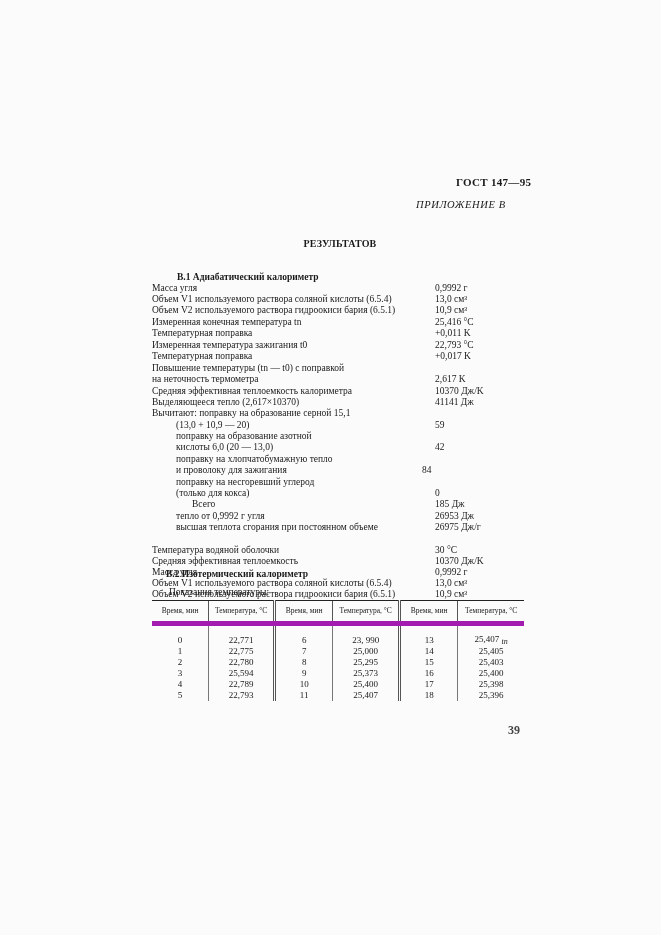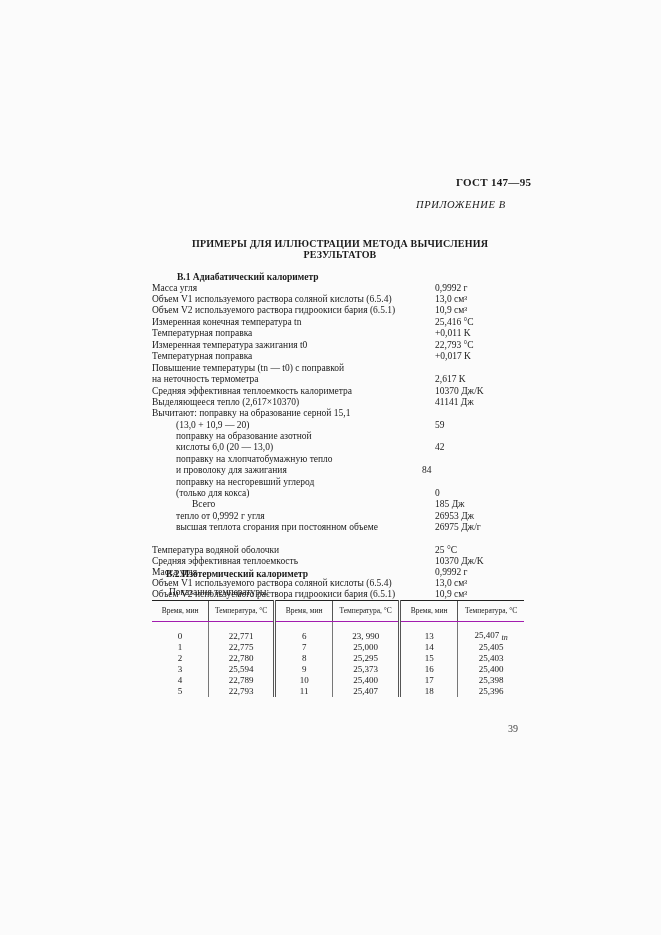--- a/index.html
+++ b/index.html
@@ -15,38 +15,37 @@
   .row { position:absolute; left:152px; width:370px; font-size:9.5px; line-height:10px; white-space:nowrap; }
   .row .lbl { position:absolute; left:0; }
   .row .val { position:absolute; left:283px; }
   .indent1 { left:176px; }
   table.readings {
     position:absolute; left:152px; top:600px; width:372px; border-collapse:collapse;
     font-size:9px; line-height:10.2px;
   }
   table.readings th {
     font-weight:normal; font-size:7.5px; height:20px; padding:0;
-    border-top:1.5px solid #222; border-bottom:1px solid #a21caf; border-left:1px solid #555;
+    border-top:1.5px solid #222; border-bottom:5px solid #a21caf; border-left:1px solid #555;
   }
   table.readings th:first-child { border-left:none; }
   table.readings td { text-align:center; padding:0; border-left:1px solid #777; height:11.2px; }
   table.readings td:first-child { border-left:none; }
   table.readings td.dbl, table.readings th.dbl { border-left:3px double #555; }
   table.readings tr.spacer td { height:8px; }
   .tk { font-style:italic; font-size:8px; position:relative; top:2px; }
-  .pageno { left:508px; top:723px; font-size:10px; color:#444; }
+  .pageno { left:508px; top:723px; font-size:12px; color:#444;font-weight:bold; }
 </style>
 </head>
 <body>
 
 <div class="abs gost">ГОСТ 147—95</div>
 <div class="abs appendix">ПРИЛОЖЕНИЕ В</div>
 
 <div class="abs title">
-  <div>ПРИМЕРЫ ДЛЯ  ИЛЛЮСТРАЦИИ МЕТОДА ВЫЧИСЛЕНИЯ</div>
   <div>РЕЗУЛЬТАТОВ</div>
 </div>
 
 <div class="abs sec" style="left:177px; top:272px;">В.1 Адиабатический калориметр</div>
 
 <div class="row" style="top:283px;">
     <span class="lbl">Масса угля</span>
     <span class="val">0,9992 г</span>
   </div>
 <div class="row" style="top:294px;">
@@ -130,21 +129,21 @@
     <span class="val" style="left:259px">26953 Дж</span>
   </div>
 <div class="row indent1" style="top:522px;">
     <span class="lbl">высшая теплота сгорания при постоянном объеме</span>
     <span class="val" style="left:259px">26975 Дж/г</span>
   </div>
 
 <div class="abs sec" style="left:166px; top:533px;margin-top:36px;">В.2 Изотермический калориметр</div>
 <div class="row" style="top:545px;">
     <span class="lbl">Температура водяной оболочки</span>
-    <span class="val">25 °С</span>
+    <span class="val">30 °С</span>
   </div>
 <div class="row" style="top:556px;">
     <span class="lbl">Средняя эффективная теплоемкость</span>
     <span class="val">10370 Дж/K</span>
   </div>
 <div class="row" style="top:567px;">
     <span class="lbl">Масса угля</span>
     <span class="val">0,9992 г</span>
   </div>
 <div class="row" style="top:578px;">

